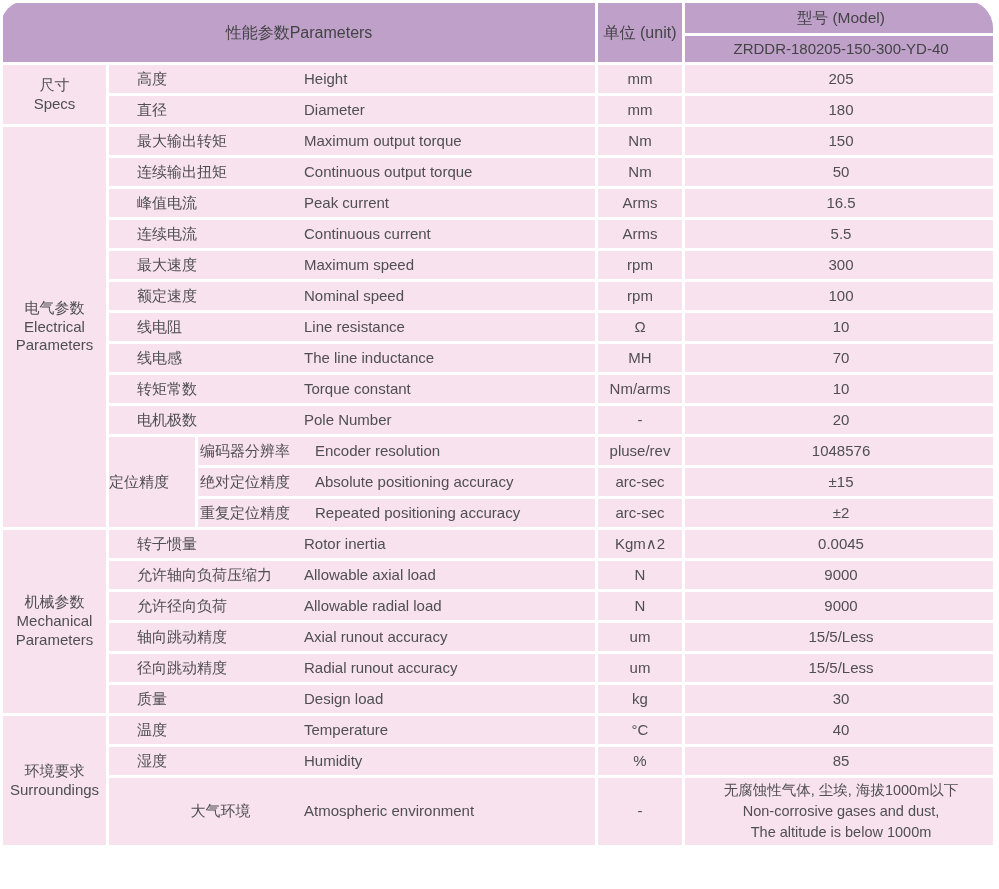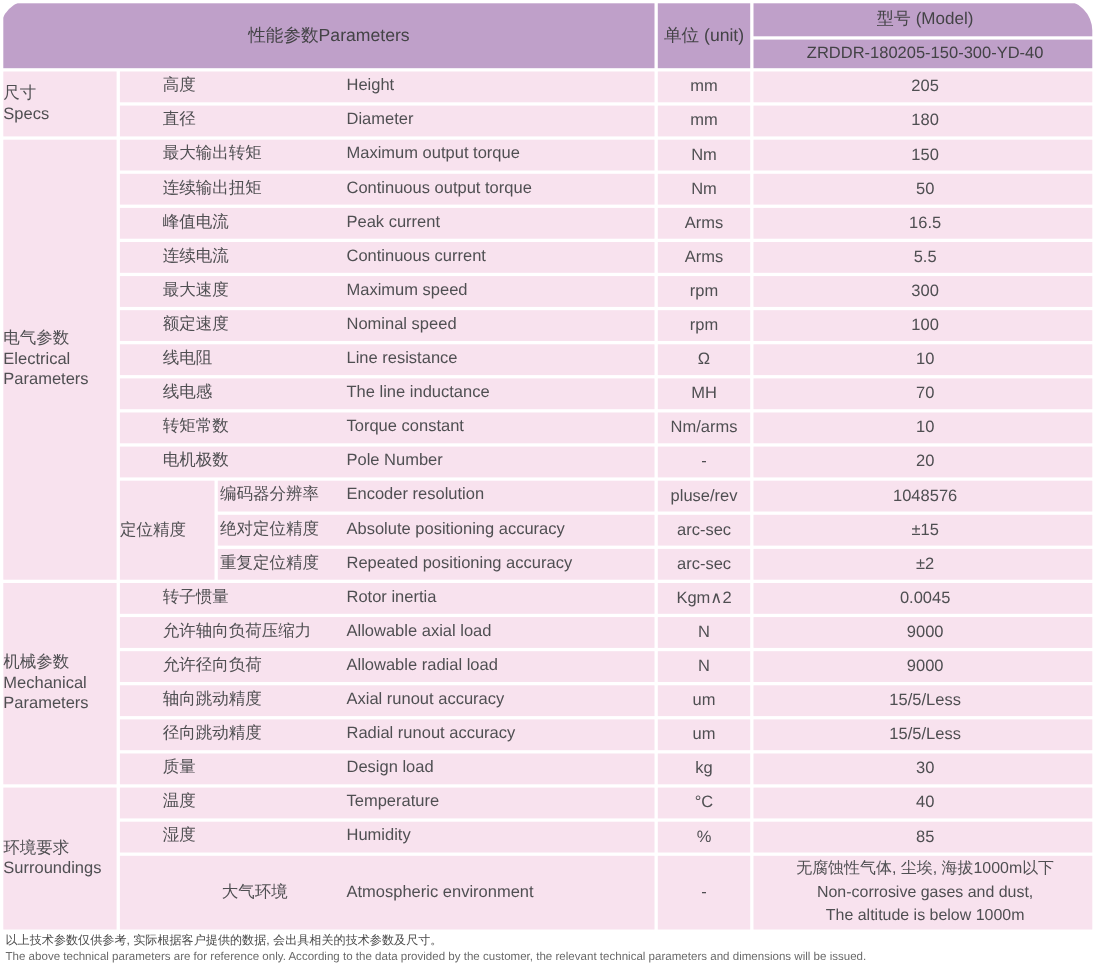--- a/index.html
+++ b/index.html
@@ -27,27 +27,27 @@
     background:var(--header-bg,#bfa0c9);
     text-align:center;
     color:#434346;
     font-size:16px;
   }
   td.hd-model{font-size:15.5px;}
   td.hd-modelno{font-size:15px;}
   
   td.cell{background:var(--row-bg,#f8e2ee);}
   td.group{
-    text-align:left;
+    text-align:center;
     font-size:15px;
   }
   td.sub{
     font-size:15px;
   }
-  td.param{padding-left:39px;margin-left:13px;}
+  td.param{padding-left:28px;margin-left:13px;}
   td.param-sub{padding-left:2px;}
   .cn{display:inline-block;width:167px;vertical-align:middle;}
   .cn-sub{display:inline-block;width:115px;vertical-align:middle;}
   .cn-center{text-align:center;}
   .en{display:inline-block;vertical-align:middle;}
   td.unit,td.val{text-align:center;}
   tr.r{height:28px;}
   tr.r-tall{height:67px;}
   tr.h1{height:30px;}
   tr.h2{height:26px;}
@@ -271,17 +271,13 @@
       <td class="cell unit">-</td>
       <td class="cell val val-multi">
         <div>无腐蚀性气体, 尘埃, 海拔1000m以下</div>
         <div>Non-corrosive gases and dust,</div>
         <div>The altitude is below 1000m</div>
       </td>
     </tr>
   </tbody>
     </table>
 
-  <div class="notes">
-    <div class="note-cn">以上技术参数仅供参考, 实际根据客户提供的数据, 会出具相关的技术参数及尺寸。</div>
-    <div class="note-en">The above technical parameters are for reference only. According to the data provided by the customer, the relevant technical parameters and dimensions will be issued.</div>
-  </div>
 </div>
 
 </body></html>

